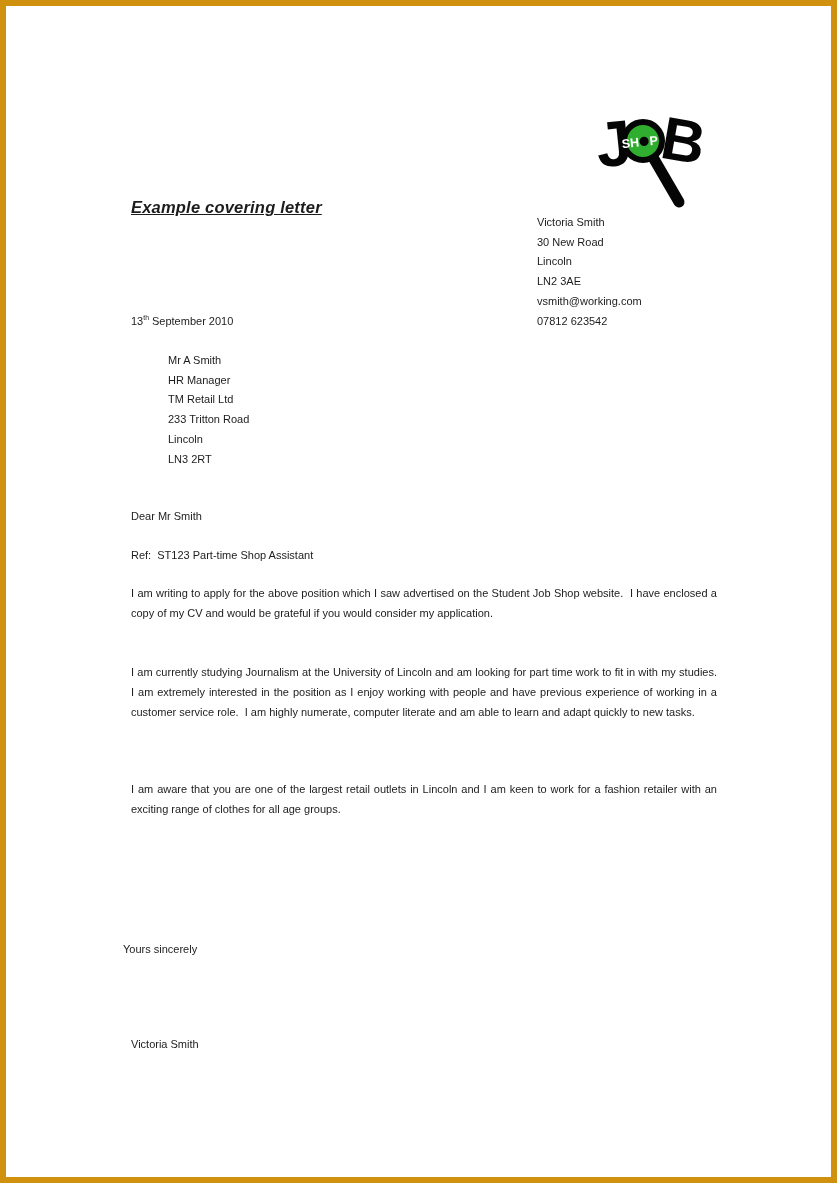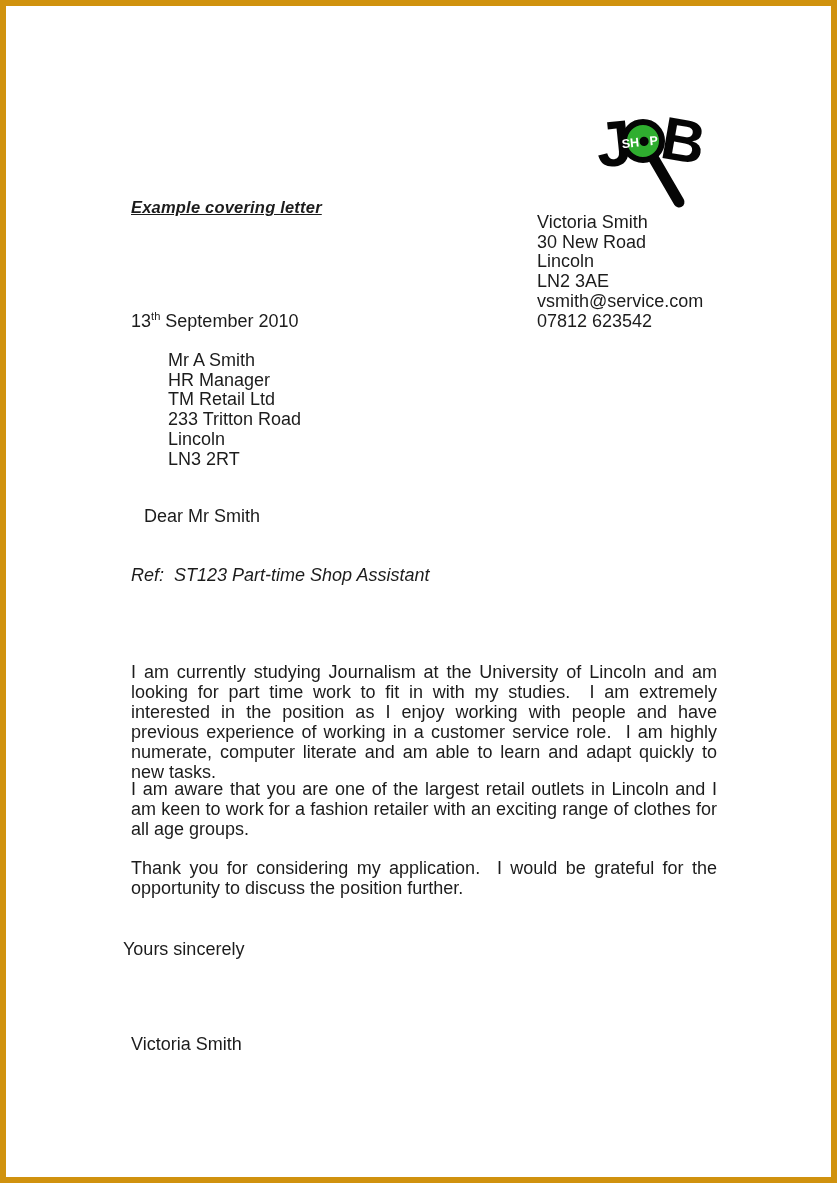--- a/index.html
+++ b/index.html
@@ -11,42 +11,42 @@
   .page {
     position: relative;
     width: 837px;
     height: 1183px;
     background: #ffffff;
     border: 6px solid #D0920E;
     overflow: hidden;
   }
   .abs { position: absolute; }
   .txt {
-    font-size: 18px;
+    font-size: 11px;
     line-height: 19.7px;
     color: #1c1c1c;
   }
   .heading {
     left: 125px; top: 192px;
     font-size: 16.5px;
     font-weight: bold;
     font-style: italic;
     letter-spacing: 0.2px;
     text-decoration: underline;
   }
   .logo-box {
     left: 570px; top: 92px;
     width: 135px; height: 115px;
   }
   .sender   { left: 531px; top: 207px; }
   .date     { left: 125px; top: 306px; white-space: pre-wrap; }
   .date sup { font-size: 62%; line-height: 0; }
   .recipient{ left: 125px; top: 345px; margin-left: 37px; }
-  .salutation { left: 138px; top: 501px; }
-  .refline  { left: 125px; top: 560px; white-space: pre-wrap; font-style: italic; }
+  .salutation { left: 125px; top: 501px; }
+  .refline  { left: 125px; top: 540px; white-space: pre-wrap; }
   .para {
     left: 125px;
     width: 586px;
     text-align: justify;
     white-space: pre-wrap;
     line-height: 19.9px;
   }
   .p1 { top: 578px; }
   .p2 { top: 657px; }
   .p3 { top: 774px; }
@@ -78,40 +78,40 @@
     </svg>
   </div>
 
   <div class="abs heading">Example covering letter</div>
 
   <div class="abs sender txt">
     <span class="addr-line">Victoria Smith</span>
     <span class="addr-line">30 New Road</span>
     <span class="addr-line">Lincoln</span>
     <span class="addr-line">LN2 3AE</span>
-    <span class="addr-line">vsmith@service.com</span>
+    <span class="addr-line">vsmith@working.com</span>
     <span class="addr-line">07812 623542</span>
   </div>
 
   <div class="abs date txt"><span>13</span><sup>th</sup><span> September 2010</span></div>
 
   <div class="abs recipient txt">
     <span class="addr-line">Mr A Smith</span>
     <span class="addr-line">HR Manager</span>
     <span class="addr-line">TM Retail Ltd</span>
     <span class="addr-line">233 Tritton Road</span>
     <span class="addr-line">Lincoln</span>
     <span class="addr-line">LN3 2RT</span>
   </div>
 
   <div class="abs salutation txt">Dear Mr Smith</div>
 
   <div class="abs refline txt">Ref:  ST123 Part-time Shop Assistant</div>
 
+  <div class="abs para p1 txt">I am writing to apply for the above position which I saw advertised on the Student Job Shop website.  I have enclosed a copy of my CV and would be grateful if you would consider my application.</div>
   <div class="abs para p3 txt">I am aware that you are one of the largest retail outlets in Lincoln and I am keen to work for a fashion retailer with an exciting range of clothes for all age groups.</div>
   <div class="abs para p2 txt">I am currently studying Journalism at the University of Lincoln and am looking for part time work to fit in with my studies.  I am extremely interested in the position as I enjoy working with people and have previous experience of working in a customer service role.  I am highly numerate, computer literate and am able to learn and adapt quickly to new tasks.</div>
-  <div class="abs para p4 txt">Thank you for considering my application.  I would be grateful for the opportunity to discuss the position further.</div>
 
   <div class="abs closing txt">Yours sincerely</div>
 
   <div class="abs signature txt">Victoria Smith</div>
 
 </div>
 
 </body></html>

